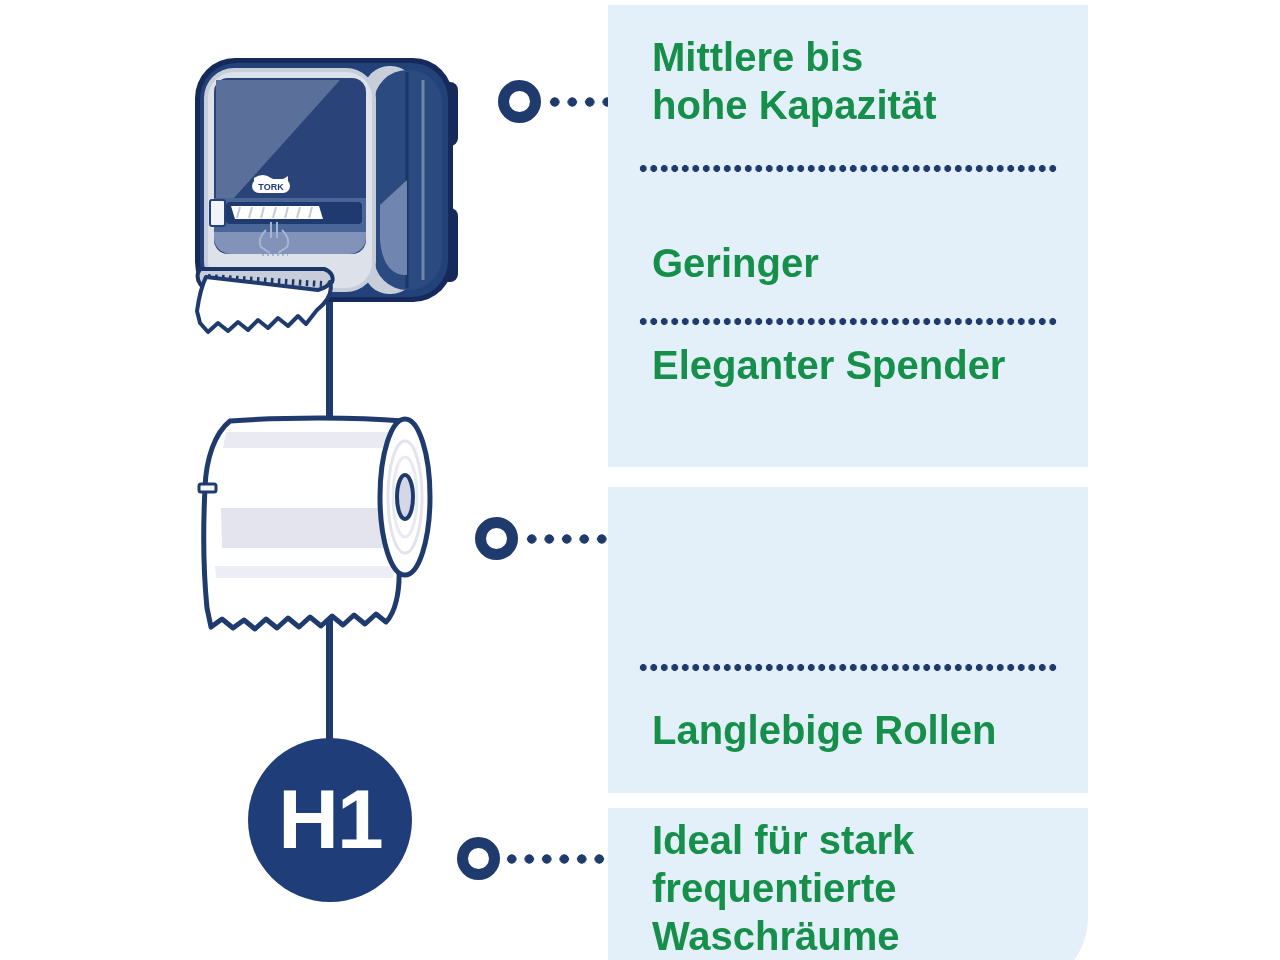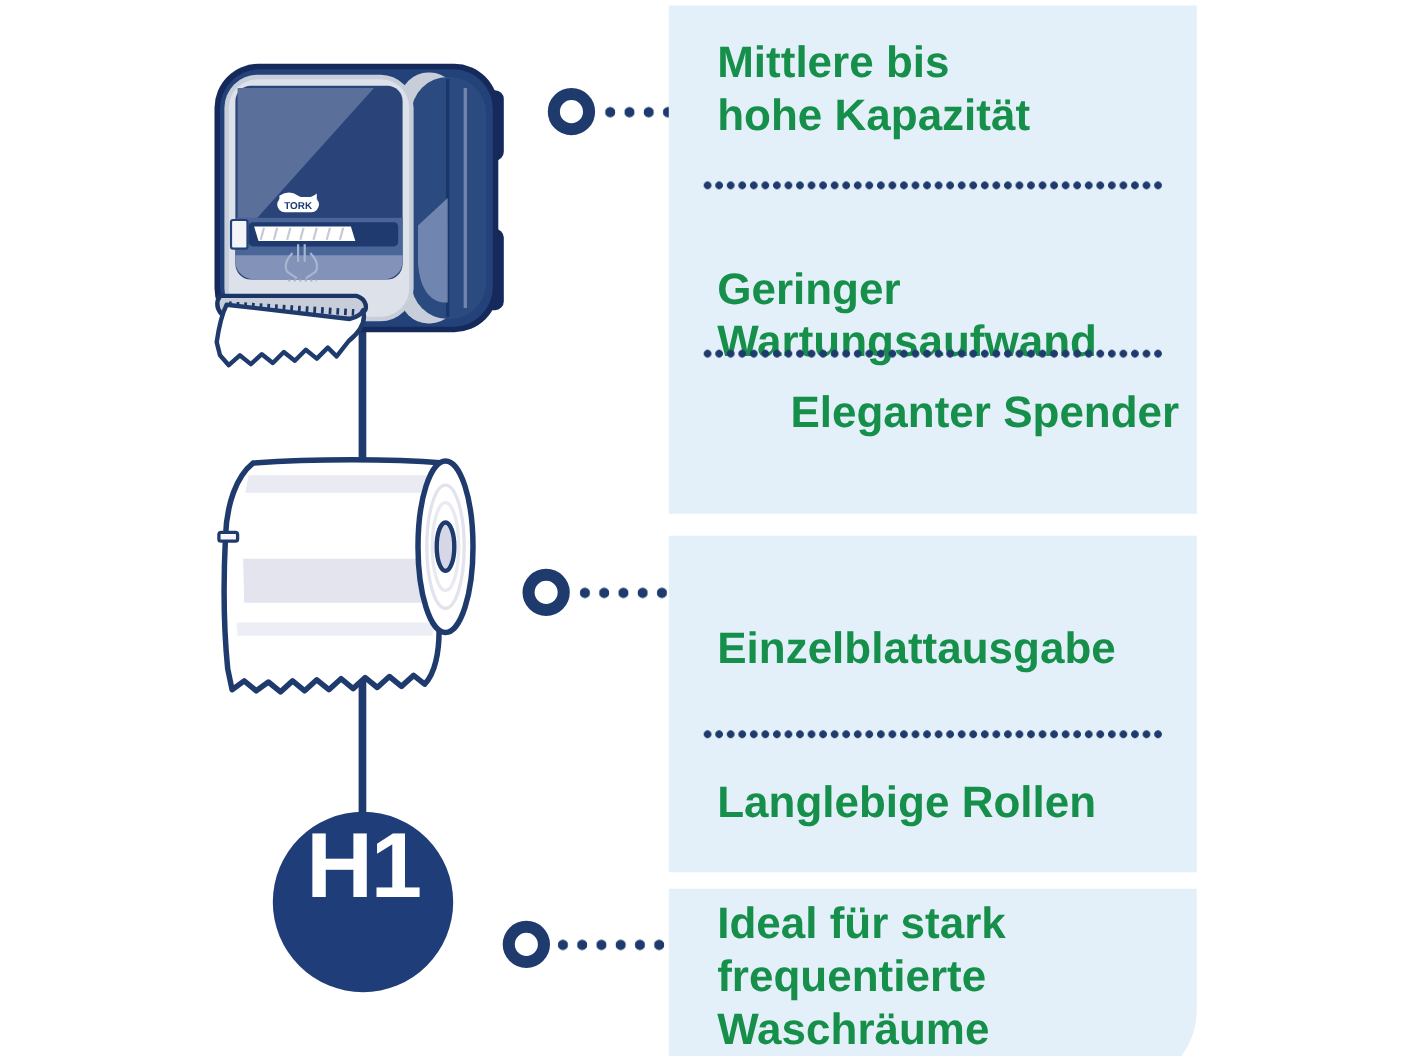--- a/index.html
+++ b/index.html
@@ -32,21 +32,21 @@
     background-image:radial-gradient(circle, #1F3B6E 4.4px, rgba(31,59,110,0) 4.9px);
     background-size:17.5px 10px;background-repeat:repeat-x;background-position:left center;
   }
   
   #main-line{position:absolute;left:326px;top:288px;width:7px;height:458px;background:#1F3B6E;z-index:0;}
   .illu{position:absolute;z-index:2;}
   #dispenser-svg{left:140px;top:50px;}
   #roll-svg{left:195px;top:408px;}
   #h1-badge{
     position:absolute;left:248px;top:738px;width:164px;height:164px;border-radius:50%;
-    background:#1F3D78;color:#ffffff;display:flex;align-items:flex-start;justify-content:center;
+    background:#1F3D78;color:#ffffff;display:flex;align-items:center;justify-content:center;
     font-weight:bold;font-size:84px;letter-spacing:-2px;z-index:2;padding-bottom:2px;box-sizing:border-box;
   }
 </style>
 </head>
 <body>
 
 <div id="stage">
 
   <div id="main-line"></div>
 
@@ -129,32 +129,28 @@
   <div class="lead-dots" style="left:503px;top:854px;width:105px;"></div>
 
   <div class="panel" id="panel-1">
     <div class="feature" style="top:28px;">
       <span class="line">Mittlere bis</span>
       <span class="line">hohe Kapazität</span>
     </div>
     <div class="dots-divider" style="top:159px;"></div>
     <div class="feature" style="top:201px;margin-top:33px;">
       <span class="line">Geringer</span>
-      <span class="line">Wartungsaufwand</span>
     </div>
     <div class="dots-divider" style="top:312px;"></div>
-    <div class="feature" style="top:346px;text-align:right;">
+    <div class="feature" style="top:336px;">
       <span class="line">Eleganter Spender</span>
     </div>
   </div>
 
   <div class="panel" id="panel-2">
-    <div class="feature" style="top:79px;">
-      <span class="line">Einzelblattausgabe</span>
-    </div>
     <div class="dots-divider" style="top:176px;"></div>
     <div class="feature" style="top:219px;">
       <span class="line">Langlebige Rollen</span>
     </div>
   </div>
 
   <div class="panel" id="panel-3">
     <div class="feature" style="top:8px;">
       <span class="line">Ideal für stark</span>
       <span class="line">frequentierte</span>

